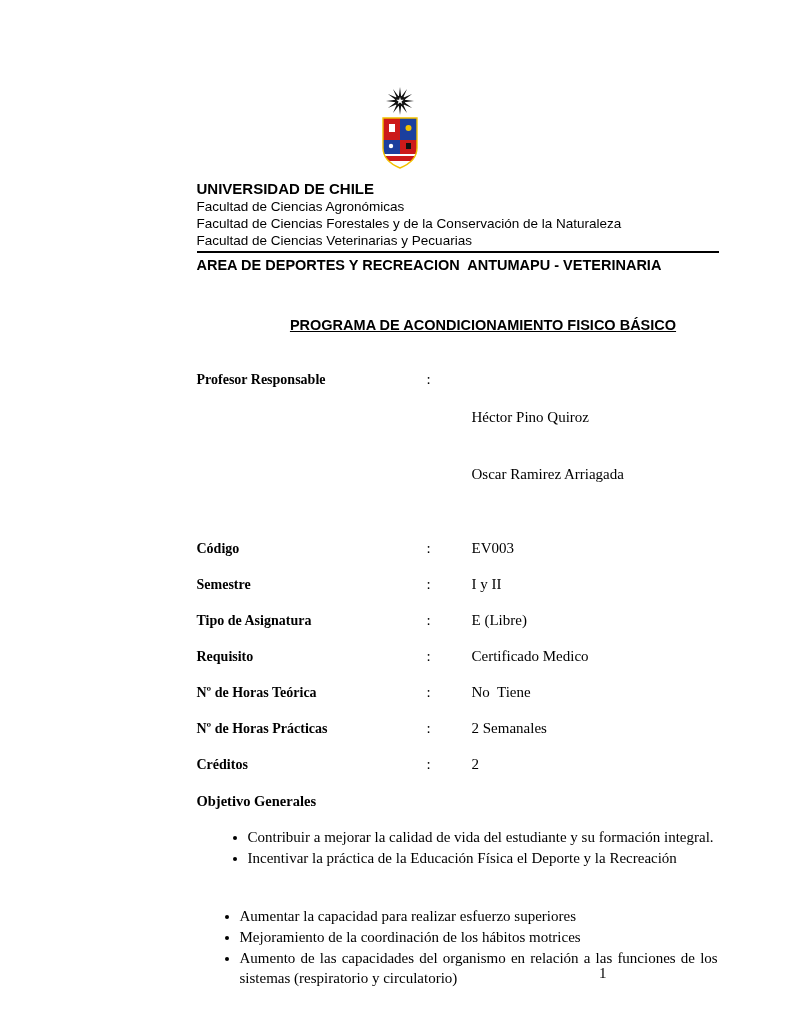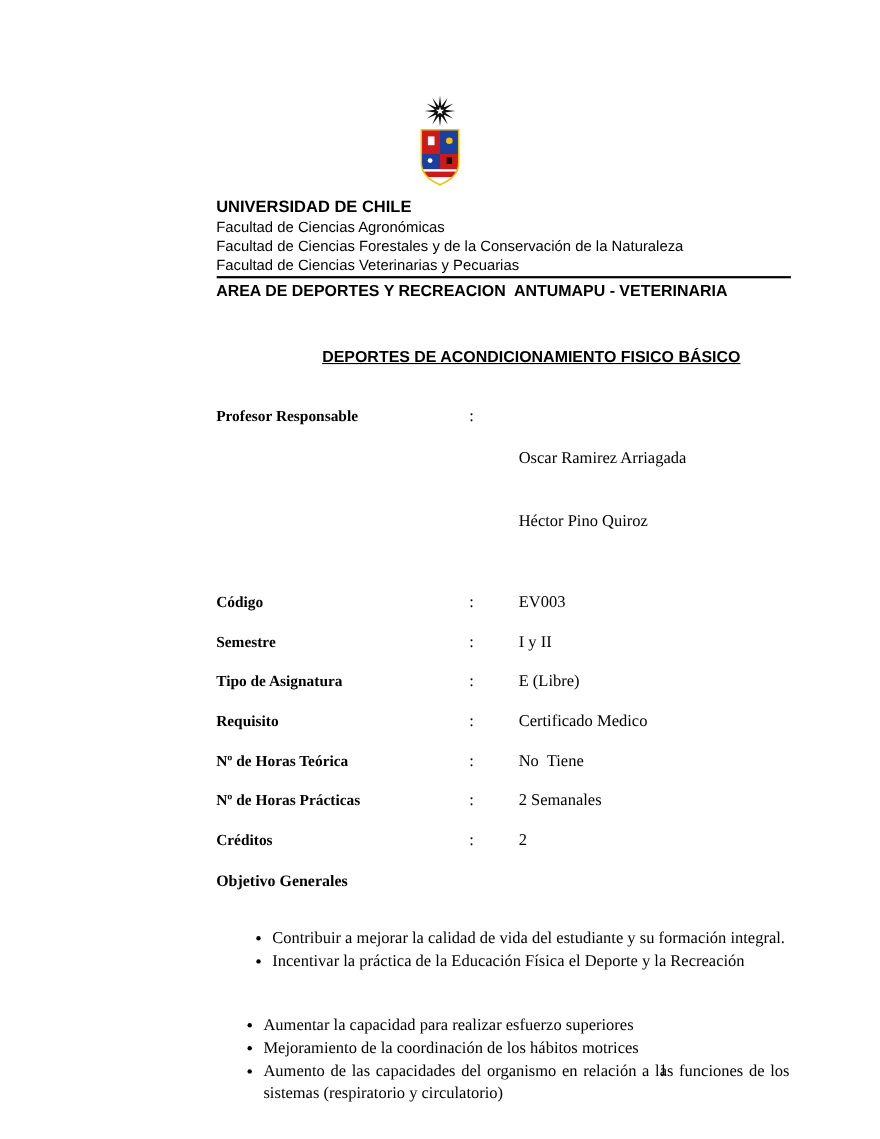--- a/index.html
+++ b/index.html
@@ -77,21 +77,21 @@
   }
   .field-colon { flex: 0 0 45px; }
   .field-value { flex: 1; white-space: pre-wrap; }
   .value-line { display: block; }
   .section-heading {
     font-weight: bold;
     font-size: 14.5px;
     line-height: 19px;
   }
   .section-generales { margin-top: 18px; }
-  .section-generales ul { margin-top: 32px; padding-left: 51px; }
+  .section-generales ul { margin-top: 16px; padding-left: 51px; }
   .section-especifico { margin-top: 38px; }
   .section-especifico ul { margin-top: 15px; padding-left: 43px; }
   .bullets li {
     font-size: 15px;
     line-height: 20px;
     margin-bottom: 1px;
   }
   .bullets li.justify { text-align: justify; }
   .page-number {
     position: absolute;
@@ -138,30 +138,30 @@
 
   <div class="content">
 
     <div class="university-name">UNIVERSIDAD DE CHILE</div>
     <div class="faculty">Facultad de Ciencias Agronómicas</div>
     <div class="faculty">Facultad de Ciencias Forestales y de la Conservación de la Naturaleza</div>
     <div class="faculty">Facultad de Ciencias Veterinarias y Pecuarias</div>
     <hr class="header-rule">
     <div class="area-line">AREA DE DEPORTES Y RECREACION  ANTUMAPU - VETERINARIA</div>
 
-    <div class="doc-title">DEPORTES DE ACONDICIONAMIENTO FISICO BÁSICO</div>
+    <div class="doc-title">PROGRAMA DE ACONDICIONAMIENTO FISICO BÁSICO</div>
 
     <div class="fields">
 
       <div class="field-row">
         <span class="field-label">Profesor Responsable</span>
         <span class="field-colon">:</span>
         <span class="field-value">
+          <span class="value-line">Héctor Pino Quiroz</span>
           <span class="value-line">Oscar Ramirez Arriagada</span>
-          <span class="value-line">Héctor Pino Quiroz</span>
         </span>
       </div>
 
       <div class="field-row">
         <span class="field-label">Código</span>
         <span class="field-colon">:</span>
         <span class="field-value">EV003</span>
       </div>
 
       <div class="field-row">

